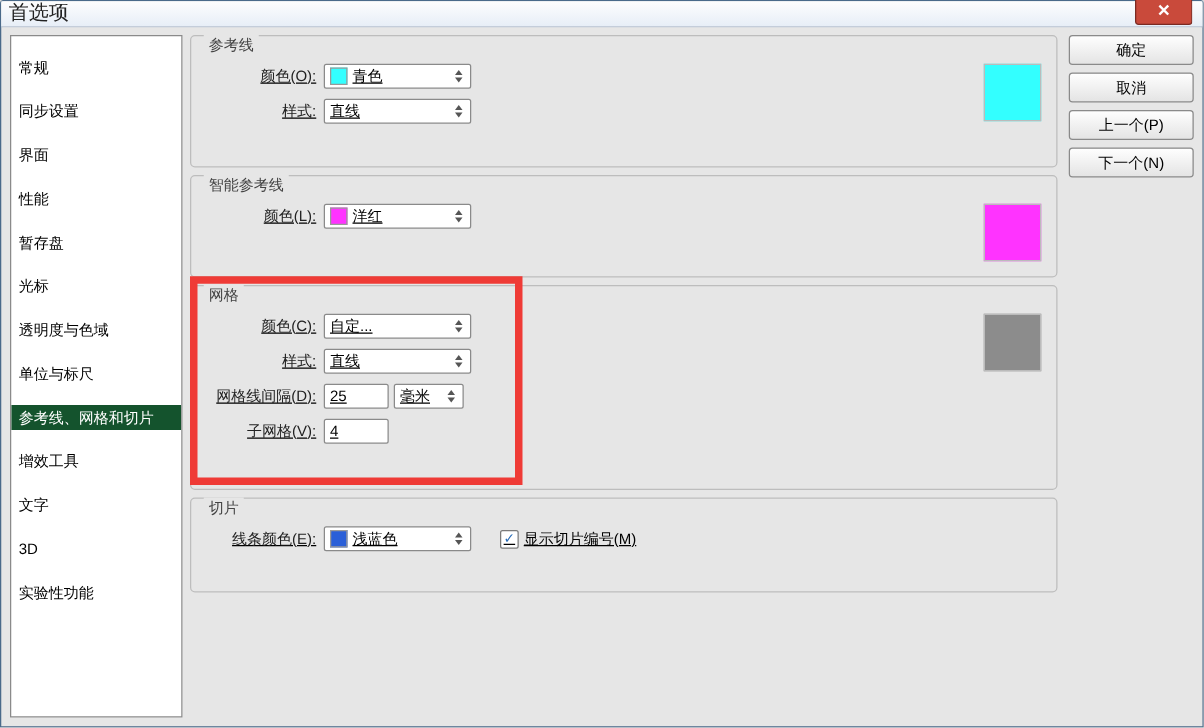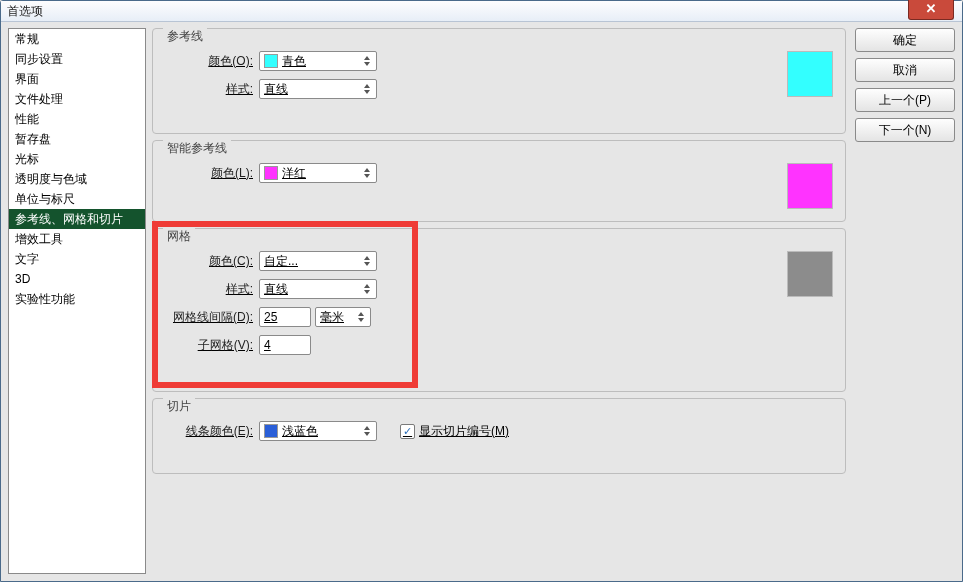--- a/index.html
+++ b/index.html
@@ -1,28 +1,28 @@
 <!DOCTYPE html>
 <html><head>
 <meta charset="utf-8">
 <style>
   html,body{margin:0;padding:0;font-family:"Microsoft YaHei","SimSun",Arial,sans-serif;font-size:12px;background:#d9d9d9;}
   .window{position:relative;width:963px;height:582px;box-sizing:border-box;
     background:linear-gradient(#f0f0f0,#e6e6e6 30px,#e6e6e6);
     border:1px solid #4a6a8a;border-radius:3px 3px 0 0;}
   .title-bar{height:20px;line-height:20px;padding:0 6px;color:#222;
     background:linear-gradient(#fdfdfe,#e7eef7);border-bottom:1px solid #b8c4d4;position:relative;}
-  .title-text{font-size:12px;}
+  .title-text{font-size:16px;}
   .close-btn{position:absolute;top:-1px;right:8px;width:46px;height:20px;background:#c94a3b;
     border:1px solid #7a2a22;border-top:none;border-radius:0 0 3px 3px;color:#fff;text-align:center;
     line-height:18px;font-weight:bold;font-size:13px;box-sizing:border-box;}
   .body{position:absolute;top:21px;left:1px;right:1px;bottom:1px;background:#e6e6e6;padding:6px;box-sizing:border-box;}
   .sidebar{position:absolute;top:6px;left:6px;bottom:6px;width:138px;background:#fff;border:1px solid #8a8a8a;
     box-sizing:border-box;overflow:hidden;}
-  .sidebar-item{padding:2px 6px;white-space:nowrap;cursor:default;font-size:12px;line-height:16px;}
+  .sidebar-item{padding:2px 6px;white-space:nowrap;cursor:default;font-size:12px;line-height:16px;margin-top:15px;}
   .sidebar-item.selected{background:#14532d;color:#fff;}
   .main{position:absolute;top:6px;left:150px;right:115px;bottom:6px;}
   .group{position:relative;border:1px solid #bdbdbd;border-radius:4px;background:#e6e6e6;padding:22px 10px 10px 10px;margin-bottom:6px;}
   .group-title{position:absolute;top:-1px;left:10px;background:#e6e6e6;padding:0 4px;color:#444;font-size:12px;}
   .row{display:flex;align-items:center;margin-bottom:8px;text-decoration:underline;}
   .row:last-child{margin-bottom:0;}
   .lbl{width:90px;text-align:right;margin-right:6px;color:#222;}
   .select{display:inline-flex;align-items:center;height:20px;background:#fff;border:1px solid #8a8a8a;
     border-radius:2px;min-width:118px;box-sizing:border-box;padding:0 18px 0 4px;position:relative;font-size:12px;}
   .select .arrows{position:absolute;right:3px;top:1px;bottom:1px;width:12px;display:flex;flex-direction:column;
@@ -49,21 +49,20 @@
     <span class="title-text">首选项</span>
     <div class="close-btn">✕</div>
   </div>
 
   <div class="body">
 
     <div class="sidebar">
       <div class="sidebar-item">常规</div>
       <div class="sidebar-item">同步设置</div>
       <div class="sidebar-item">界面</div>
-      <div class="sidebar-item">文件处理</div>
       <div class="sidebar-item">性能</div>
       <div class="sidebar-item">暂存盘</div>
       <div class="sidebar-item">光标</div>
       <div class="sidebar-item">透明度与色域</div>
       <div class="sidebar-item">单位与标尺</div>
       <div class="sidebar-item selected">参考线、网格和切片</div>
       <div class="sidebar-item">增效工具</div>
       <div class="sidebar-item">文字</div>
       <div class="sidebar-item">3D</div>
       <div class="sidebar-item">实验性功能</div>

